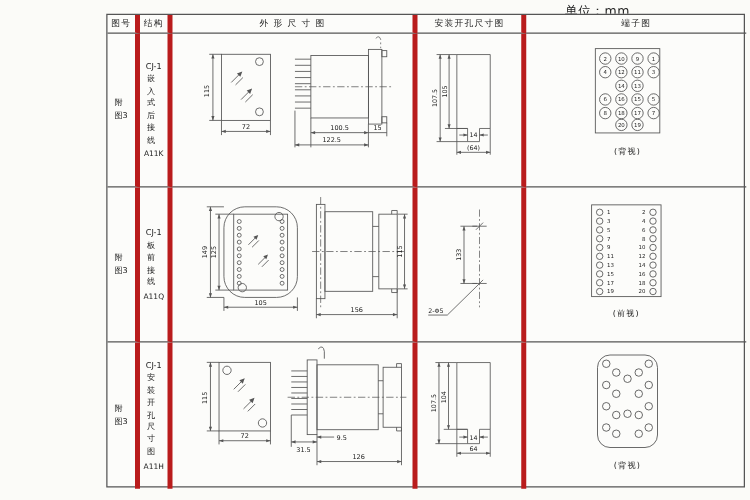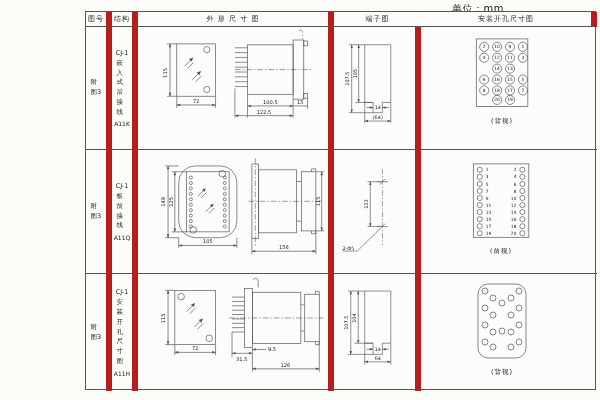--- a/index.html
+++ b/index.html
@@ -1,21 +1,21 @@
 <!DOCTYPE html>
 <html><head>
 <meta charset="utf-8">
 <style>
   html,body{margin:0;padding:0}
   .page{position:relative;width:600px;height:400px;background:#fbfbf8;font-family:"DejaVu Sans",sans-serif;color:#222;overflow:hidden}
   .unit{position:absolute;top:2px;left:452px;font-size:10px;letter-spacing:.5px}
   .tbl{position:absolute;left:85px;top:11px;width:511px;height:379px;display:grid;
        grid-template-columns:26px 26px 196px 87px 176px;grid-template-rows:15px 123px 124px 117px;
        border:1px solid #555;box-sizing:border-box;background:#fcfcfa}
-  .cell{border-right:6px solid #b91c1c;border-bottom:1px solid #555;display:flex;align-items:center;justify-content:center;
+  .cell{border-right:4px solid #b91c1c;border-bottom:1px solid #555;display:flex;align-items:center;justify-content:center;
         position:relative;box-sizing:border-box;overflow:hidden}
   .noR{border-right:none}
   .noB{border-bottom:none}
   .hcell{font-size:7px;letter-spacing:1px;white-space:nowrap}
   .vtext{width:11px;word-break:break-all;line-height:1.5;font-size:6.5px}
   .struct{display:flex;flex-direction:column;align-items:center;justify-content:center}
   .model{font-size:6.5px;margin-bottom:2px;white-space:nowrap}
   .code{font-size:6px;margin-top:3px;white-space:nowrap}
   svg{display:block;width:100%;height:100%}
   svg *{stroke:#555;fill:none;stroke-width:.7}
@@ -30,22 +30,22 @@
 <body>
 
 <div class="page">
   <div class="unit">单位：mm</div>
 
   <div class="tbl">
 
     <div class="cell hcell">图号</div>
     <div class="cell hcell">结构</div>
     <div class="cell hcell">外 形 尺 寸 图</div>
+    <div class="cell hcell">安装开孔尺寸图</div>
     <div class="cell hcell noR">端子图</div>
-    <div class="cell hcell">安装开孔尺寸图</div>
 
     <div class="cell">
       <div class="vtext">附图3</div>
     </div>
     <div class="cell struct">
       <div class="model">CJ-1</div>
       <div class="vtext">嵌入式后接线</div>
       <div class="code">A11K</div>
     </div>
     <div class="cell">

